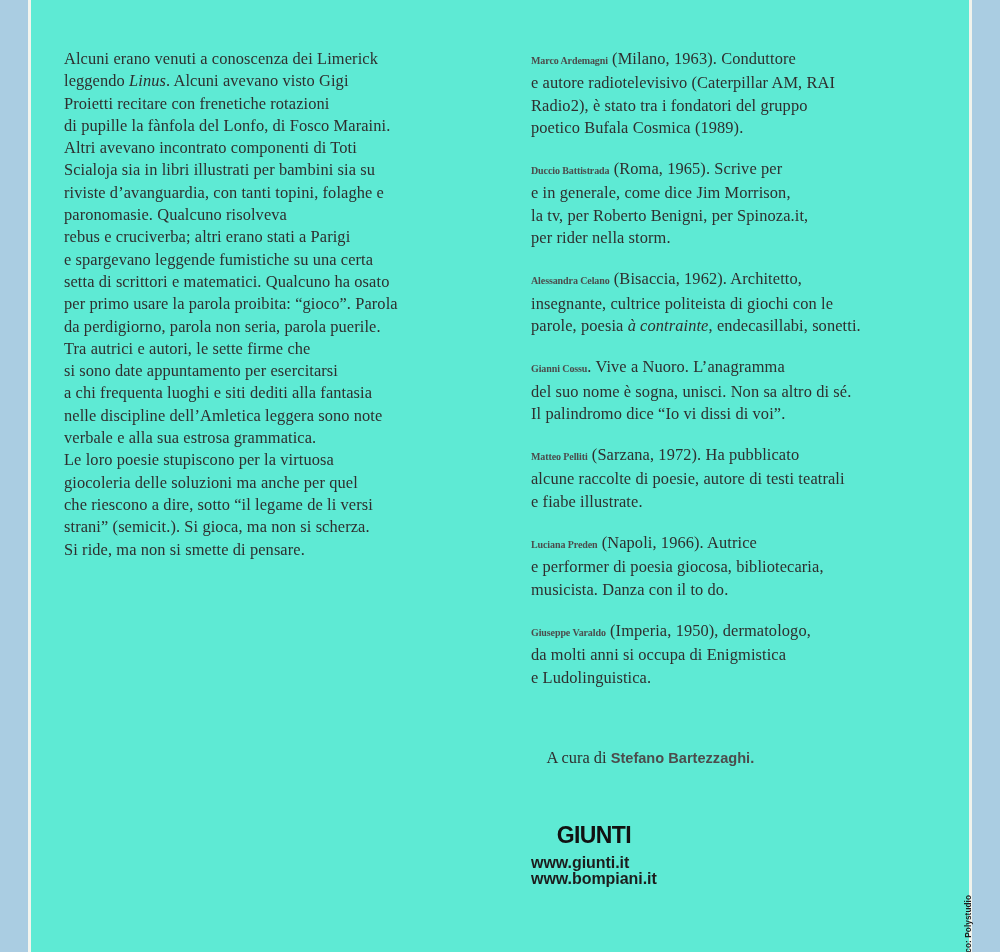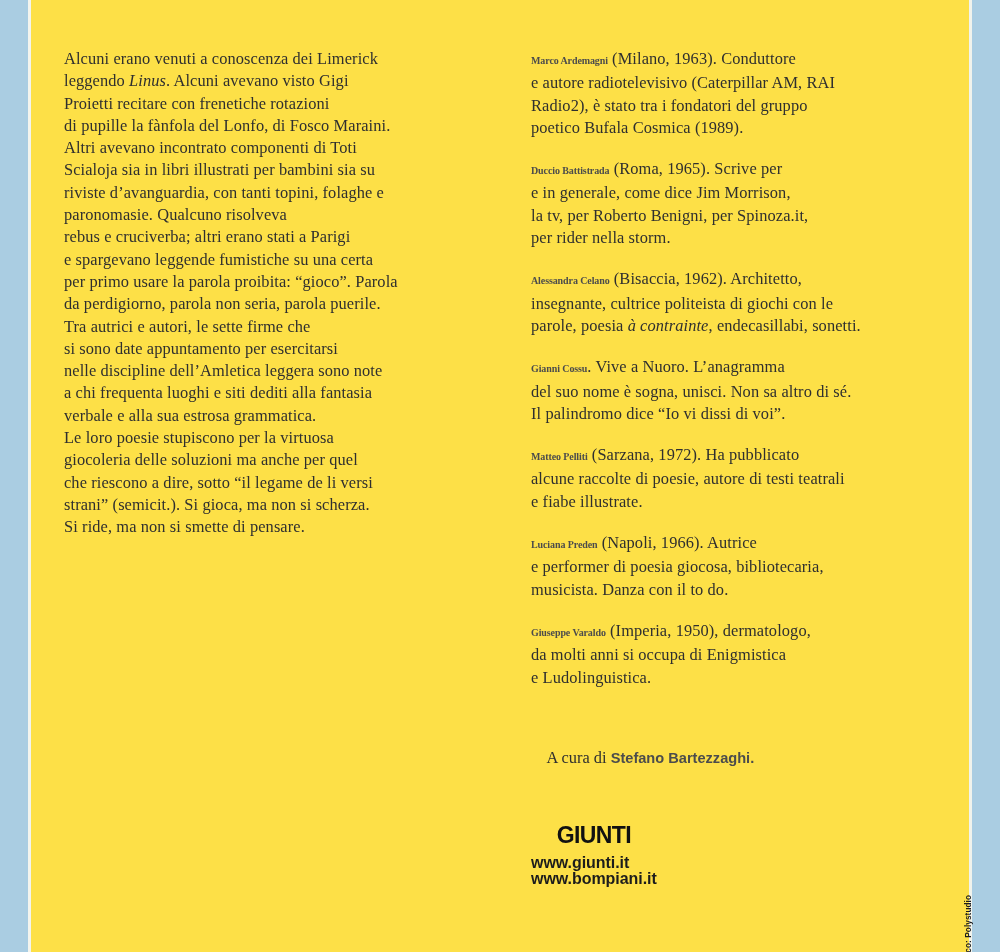--- a/index.html
+++ b/index.html
@@ -12,21 +12,21 @@
     height: 952px;
     background: #ffffff;
     font-family: "Liberation Serif", serif;
     overflow: hidden;
   }
 
   .page {
     position: relative;
     width: 1000px;
     height: 952px;
-    background: #fde047;
+    background: #5eead4;
     box-sizing: border-box;
   }
 
   
   .band {
     position: absolute;
     top: 0;
     bottom: 0;
     background: #aacde2;
   }
@@ -174,26 +174,27 @@
         <div class="blurb-line">Alcuni erano venuti a conoscenza dei Limerick</div>
         <div class="blurb-line">leggendo <i>Linus</i>. Alcuni avevano visto Gigi</div>
         <div class="blurb-line">Proietti recitare con frenetiche rotazioni</div>
         <div class="blurb-line">di pupille la fànfola del Lonfo, di Fosco Maraini.</div>
         <div class="blurb-line">Altri avevano incontrato componenti di Toti</div>
         <div class="blurb-line">Scialoja sia in libri illustrati per bambini sia su</div>
         <div class="blurb-line">riviste d’avanguardia, con tanti topini, folaghe e</div>
         <div class="blurb-line">paronomasie. Qualcuno risolveva</div>
         <div class="blurb-line">rebus e cruciverba; altri erano stati a Parigi</div>
         <div class="blurb-line">e spargevano leggende fumistiche su una certa</div>
+        <div class="blurb-line">setta di scrittori e matematici. Qualcuno ha osato</div>
         <div class="blurb-line">per primo usare la parola proibita: “gioco”. Parola</div>
         <div class="blurb-line">da perdigiorno, parola non seria, parola puerile.</div>
         <div class="blurb-line">Tra autrici e autori, le sette firme che</div>
         <div class="blurb-line">si sono date appuntamento per esercitarsi</div>
+        <div class="blurb-line">a chi frequenta luoghi e siti dediti alla fantasia</div>
         <div class="blurb-line">nelle discipline dell’Amletica leggera sono note</div>
-        <div class="blurb-line">a chi frequenta luoghi e siti dediti alla fantasia</div>
         <div class="blurb-line">verbale e alla sua estrosa grammatica.</div>
         <div class="blurb-line">Le loro poesie stupiscono per la virtuosa</div>
         <div class="blurb-line">giocoleria delle soluzioni ma anche per quel</div>
         <div class="blurb-line">che riescono a dire, sotto “il legame de li versi</div>
         <div class="blurb-line">strani” (semicit.). Si gioca, ma non si scherza.</div>
         <div class="blurb-line">Si ride, ma non si smette di pensare.</div>
       </div>
   </div>
 
   <div class="col-right">

